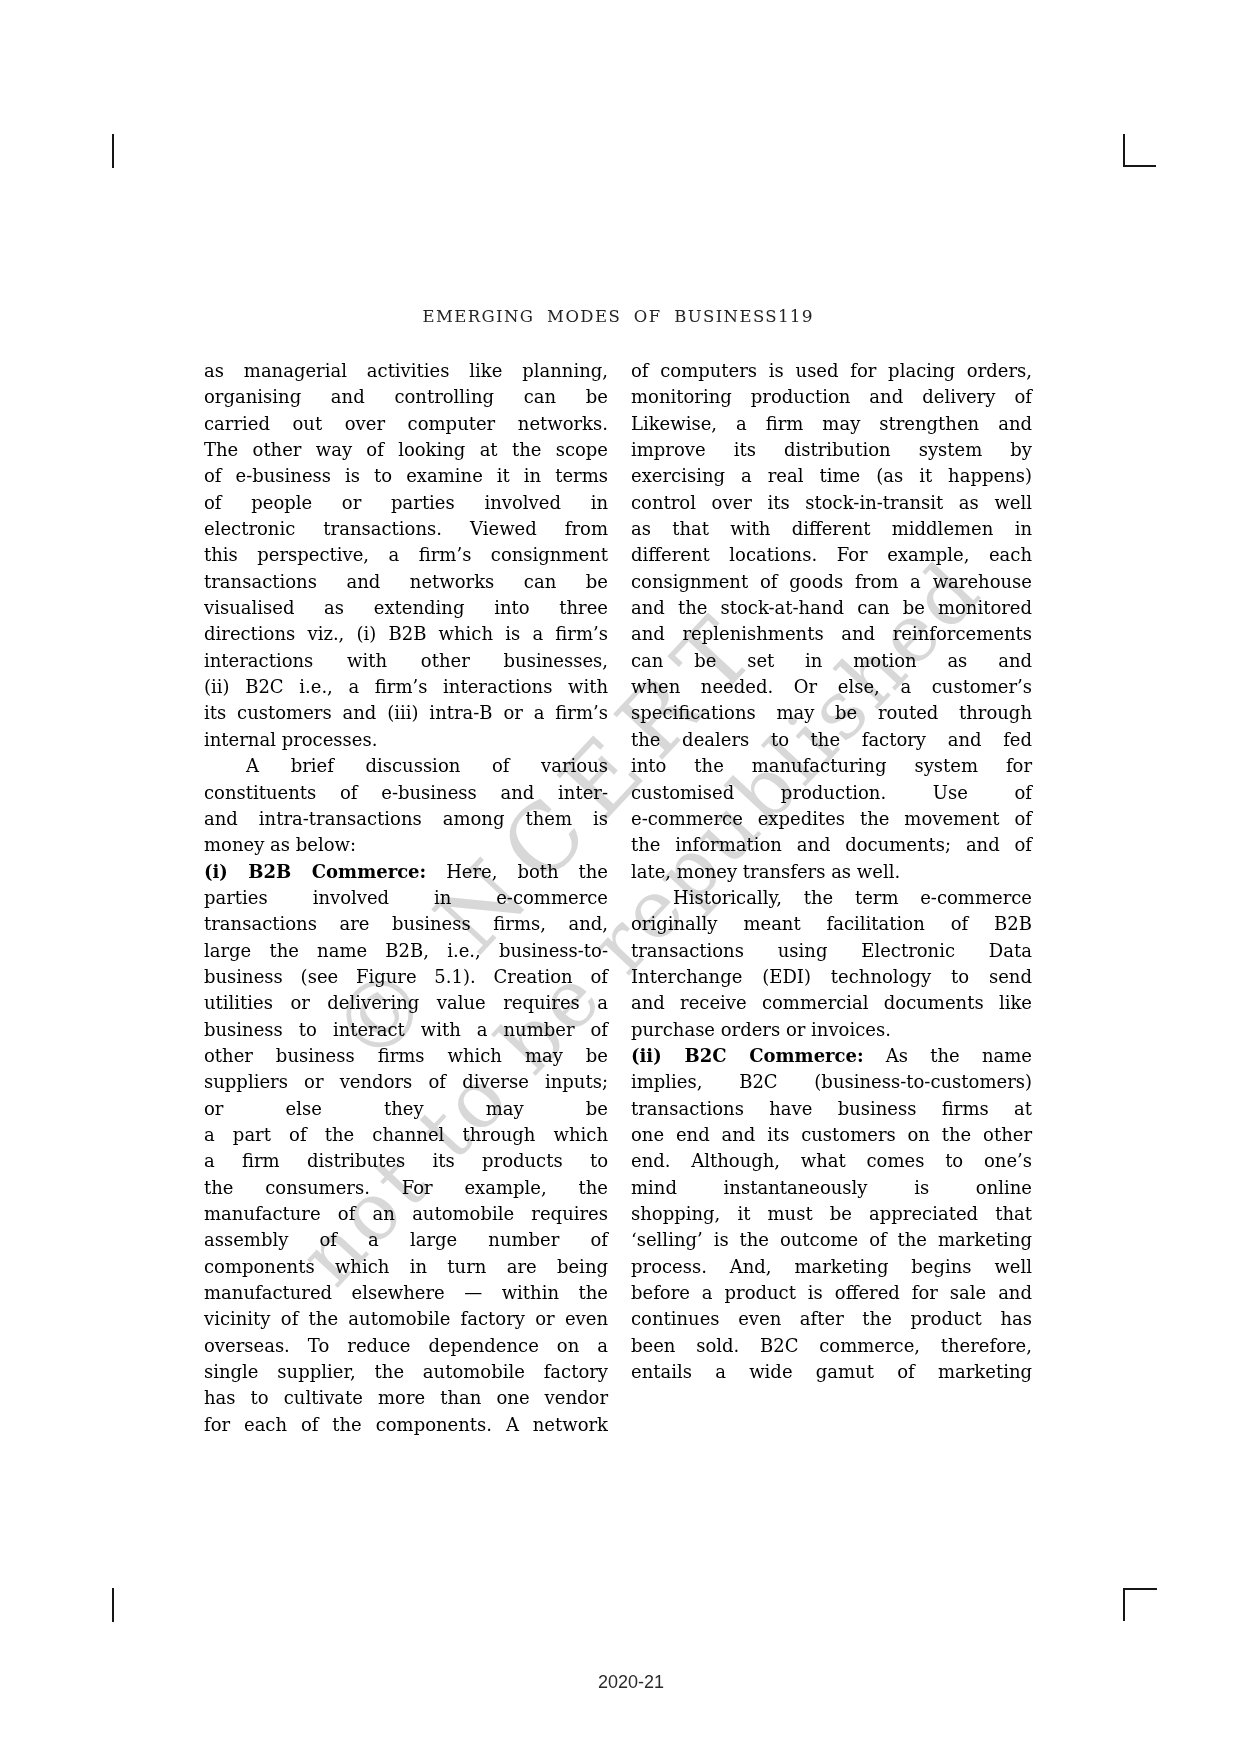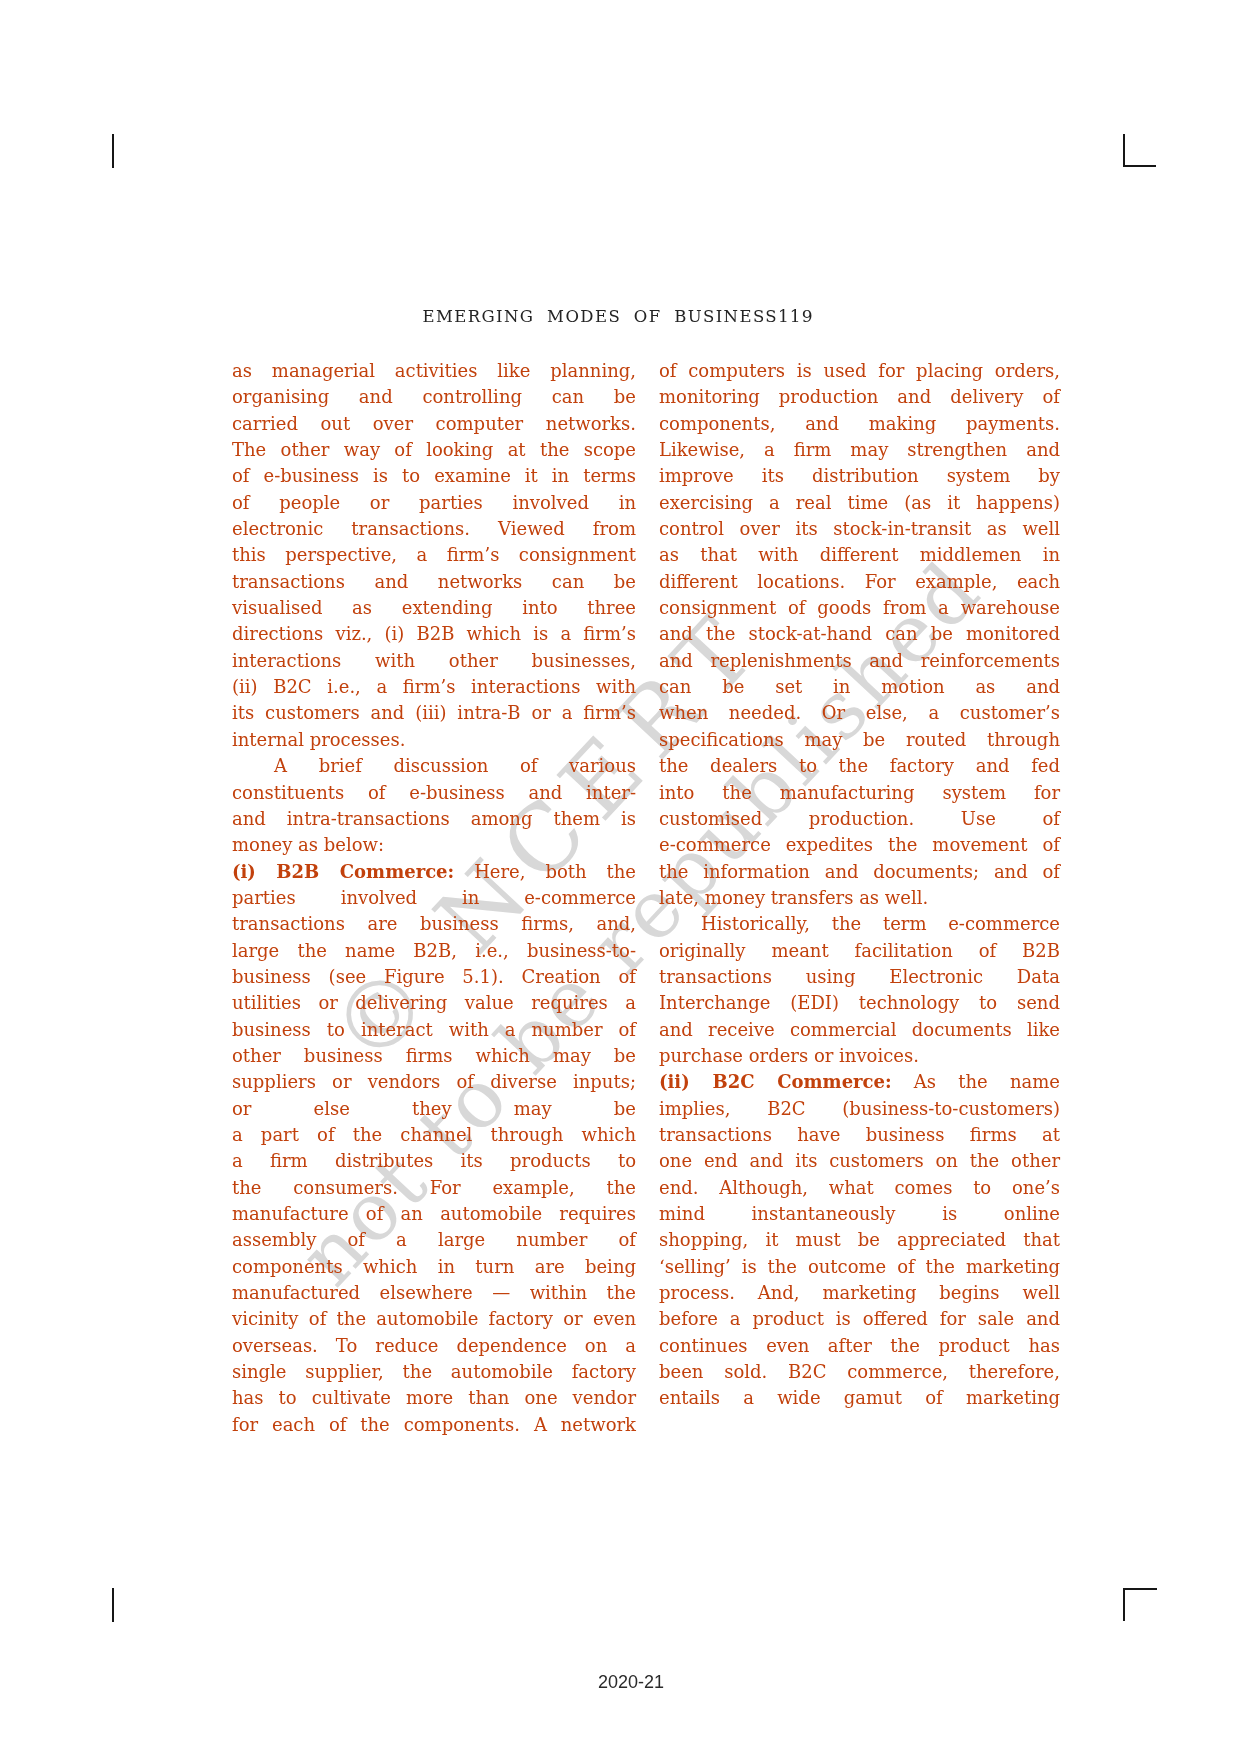--- a/index.html
+++ b/index.html
@@ -33,21 +33,21 @@
     display:flex; justify-content:center; align-items:baseline;
     color:#242424; z-index:1;
   }
   .header-title { font-size:16.5px; letter-spacing:1.4px; word-spacing:6px; }
   .page-number  { font-size:17px; letter-spacing:1px; }
 
   
   .columns {
     position:absolute; top:358px; left:204px; width:828px;
     display:flex; justify-content:space-between;
-    color:#c2410c; z-index:1;margin-left:28px;
+    color:#000000; z-index:1;
   }
   .col-left  { width:404px; }
   .col-right { width:401px; }
   .line {
     font-size:18px; line-height:26.35px;
     text-align:justify; text-align-last:justify;
   }
   .line.end { text-align:center; text-align-last:left; }
   .line.indent { text-indent:42px; }
   .line b { font-weight:bold; }
@@ -121,21 +121,20 @@
         <div class="line">manufactured elsewhere — within the</div>
         <div class="line">vicinity of the automobile factory or even</div>
         <div class="line">overseas. To reduce dependence on a</div>
         <div class="line">single supplier, the automobile factory</div>
         <div class="line">has to cultivate more than one vendor</div>
         <div class="line">for each of the components. A network</div>
       </div>
     <div class="col col-right" id="col-right">
         <div class="line">of computers is used for placing orders,</div>
         <div class="line">monitoring production and delivery of</div>
-        <div class="line">components, and making payments.</div>
         <div class="line">Likewise, a firm may strengthen and</div>
         <div class="line">improve its distribution system by</div>
         <div class="line">exercising a real time (as it happens)</div>
         <div class="line">control over its stock-in-transit as well</div>
         <div class="line">as that with different middlemen in</div>
         <div class="line">different locations. For example, each</div>
         <div class="line">consignment of goods from a warehouse</div>
         <div class="line">and the stock-at-hand can be monitored</div>
         <div class="line">and replenishments and reinforcements</div>
         <div class="line">can be set in motion as and</div>

